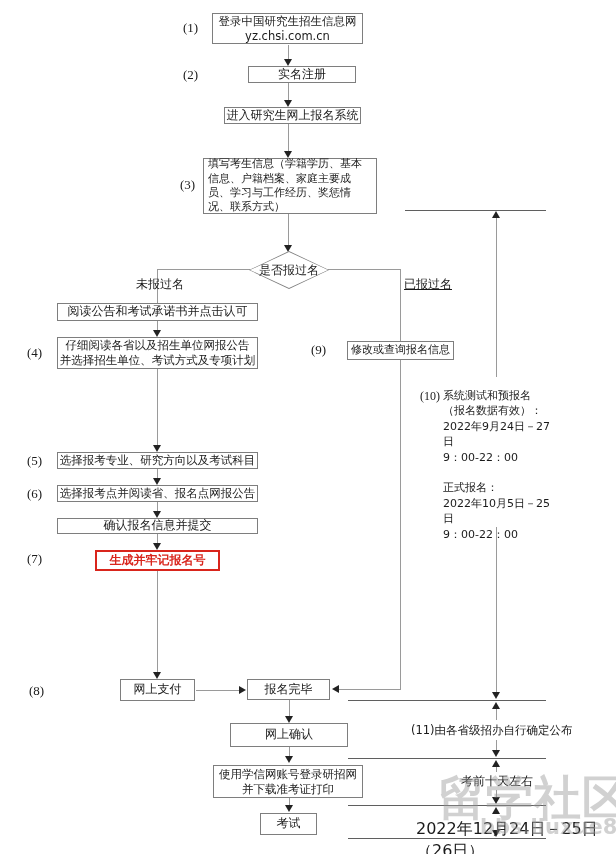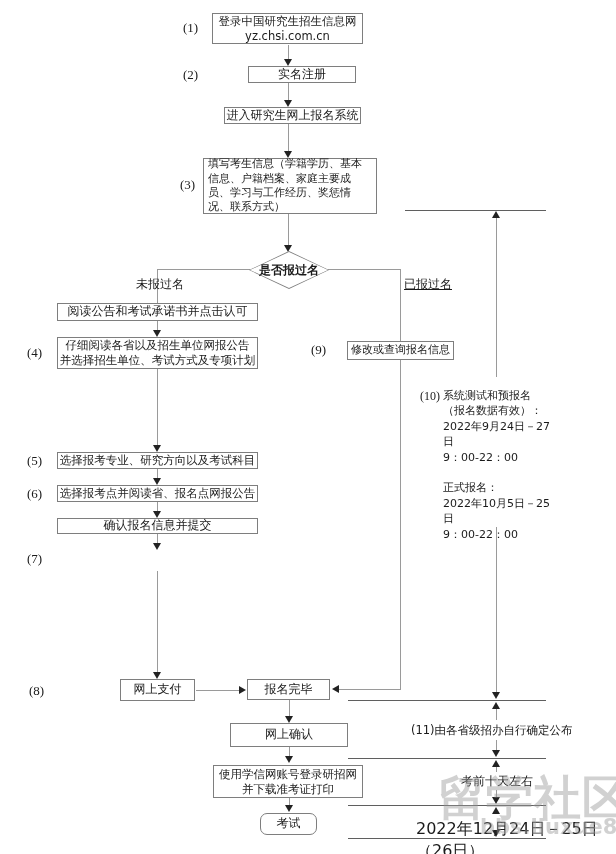--- a/index.html
+++ b/index.html
@@ -19,21 +19,21 @@
   .m{position:absolute;height:1px;background:#5f5f5f;z-index:1;}
   .ah-d{position:absolute;width:0;height:0;border-left:4px solid transparent;border-right:4px solid transparent;border-top:7px solid #222;z-index:2;}
   .ah-u{position:absolute;width:0;height:0;border-left:4px solid transparent;border-right:4px solid transparent;border-bottom:7px solid #222;z-index:2;}
   .ah-l{position:absolute;width:0;height:0;border-top:4px solid transparent;border-bottom:4px solid transparent;border-right:7px solid #222;z-index:2;}
   .ah-r{position:absolute;width:0;height:0;border-top:4px solid transparent;border-bottom:4px solid transparent;border-left:7px solid #222;z-index:2;}
   .stepnum{position:absolute;font-family:"Liberation Serif","DejaVu Serif",serif;font-size:13px;color:#1a1a1a;z-index:2;}
   .blabel{position:absolute;font-size:12px;color:#1a1a1a;z-index:2;}
   .diamond-outer{position:absolute;left:249px;top:251px;width:80px;height:38px;background:#7e7e7e;
     clip-path:polygon(50% 0,100% 50%,50% 100%,0 50%);z-index:2;}
   .diamond-inner{position:absolute;inset:1px;background:#ffffff;clip-path:polygon(50% 0,100% 50%,50% 100%,0 50%);}
-  .diamond-label{position:absolute;left:249px;top:251px;width:80px;height:38px;display:flex;align-items:center;justify-content:center;font-size:12px;z-index:3;font-weight:bold;}
+  .diamond-label{position:absolute;left:249px;top:251px;width:80px;height:38px;display:flex;align-items:center;justify-content:center;font-size:12px;z-index:3;}
   .ann{position:absolute;font-size:11px;line-height:1.4;color:#1a1a1a;z-index:2;white-space:pre-line;}
   .ann10{display:flex;gap:3px;width:136px;}
   .ann10 .num{font-family:"Liberation Serif","DejaVu Serif",serif;font-size:12px;flex:none;}
   .watermark{position:absolute;left:438px;top:774px;z-index:10;opacity:0.45;pointer-events:none;color:#9a9a9a;font-weight:bold;}
   .watermark .logo{font-size:47px;letter-spacing:1px;white-space:nowrap;line-height:1;}
   .watermark .url{font-size:21px;margin-top:-4px;margin-left:42px;white-space:nowrap;line-height:1;}
 </style>
 </head>
 <body>
 
@@ -125,29 +125,30 @@
 
   <div class="blabel" style="left:136px;top:276px;">未报过名</div>
   <div class="blabel" style="left:404px;top:276px;text-decoration:underline;">已报过名</div>
 
   <div class="box" style="left:57px;top:303px;width:201px;height:18px;">阅读公告和考试承诺书并点击认可</div>
   <div class="box" style="left:57px;top:337px;width:201px;height:32px;font-size:11.5px;">仔细阅读各省以及招生单位网报公告
 并选择招生单位、考试方式及专项计划</div>
   <div class="box" style="left:57px;top:452px;width:201px;height:17px;font-size:11.5px;">选择报考专业、研究方向以及考试科目</div>
   <div class="box" style="left:57px;top:485px;width:201px;height:17px;font-size:11.5px;">选择报考点并阅读省、报名点网报公告</div>
   <div class="box" style="left:57px;top:518px;width:201px;height:16px;">确认报名信息并提交</div>
+  <div class="box red" style="left:95px;top:550px;width:125px;height:21px;">生成并牢记报名号</div>
 
   <div class="box" style="left:347px;top:341px;width:107px;height:19px;font-size:11px;">修改或查询报名信息</div>
 
   <div class="box" style="left:120px;top:679px;width:75px;height:22px;">网上支付</div>
   <div class="box" style="left:247px;top:679px;width:83px;height:21px;">报名完毕</div>
   <div class="box" style="left:230px;top:723px;width:118px;height:24px;">网上确认</div>
   <div class="box" style="left:213px;top:765px;width:150px;height:33px;font-size:11.5px;">使用学信网账号登录研招网
 并下载准考证打印</div>
-  <div class="box" style="left:260px;top:813px;width:57px;height:22px;border-radius:7px;">考试</div>
+  <div class="box" style="left:260px;top:813px;width:57px;height:22px;">考试</div>
 
   <div class="ann ann10" style="left:420px;top:388px;">
     <span class="num">(10)</span>
     <span>系统测试和预报名
 （报名数据有效）：
 2022年9月24日－27日
 9：00-22：00
 
 正式报名：
 2022年10月5日－25日

